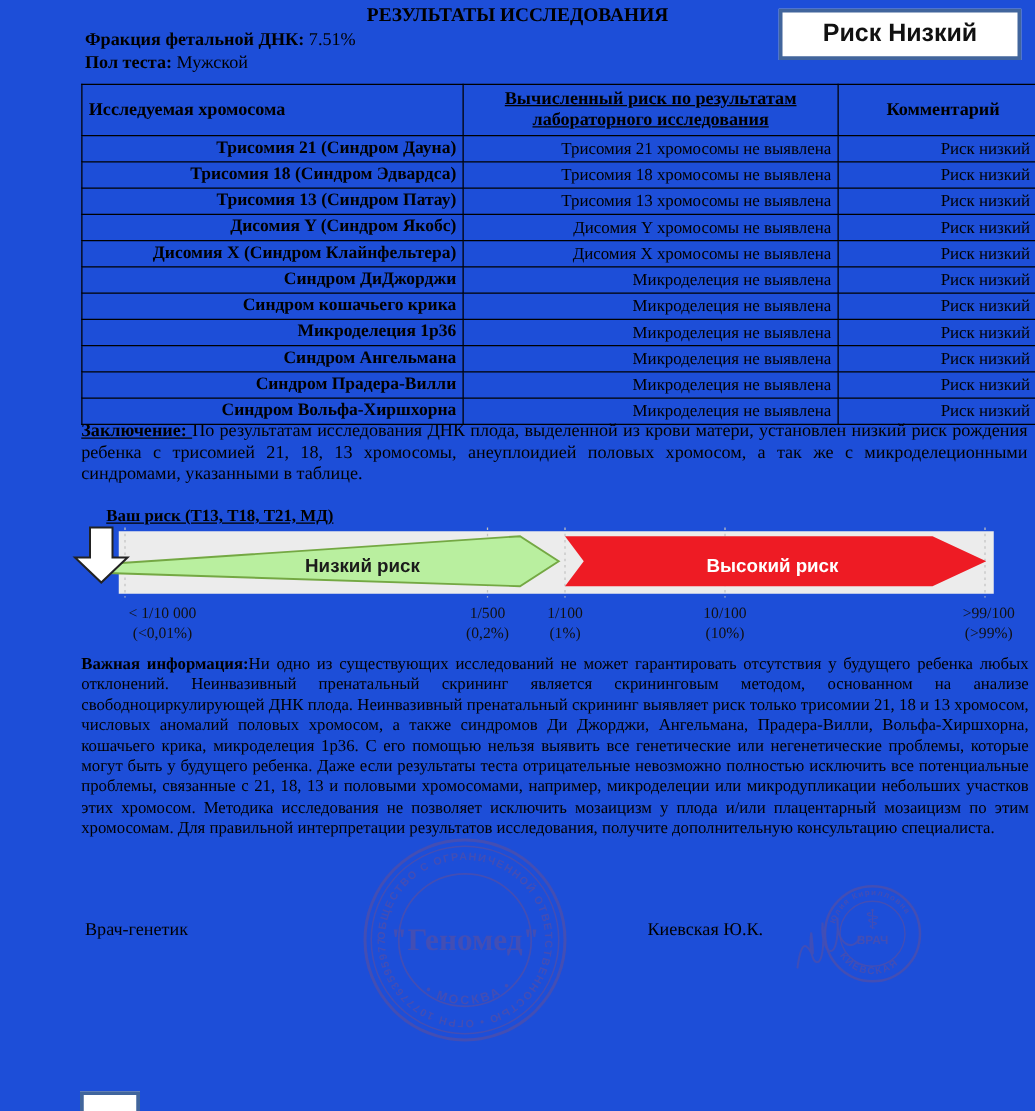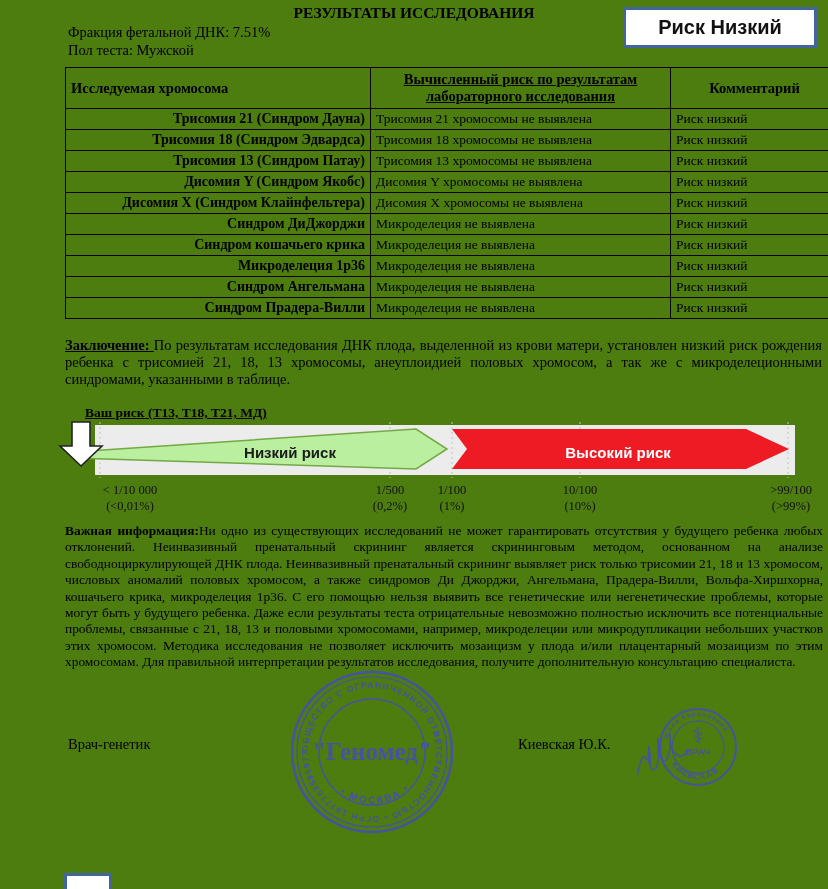--- a/index.html
+++ b/index.html
@@ -1,39 +1,39 @@
 <!DOCTYPE html>
 <html><head>
 <meta charset="utf-8">
 <style>
   html,body{margin:0;padding:0;background:#fff;}
   .page{
-    position:relative;width:828px;height:889px;background:#4d7c0f;overflow:hidden;
+    position:relative;width:828px;height:889px;background:#1d4ed8;overflow:hidden;
     font-family:"Liberation Serif","DejaVu Serif",serif;color:#000;
   }
   .abs{position:absolute;}
   .doc-title{top:4px;left:0;width:828px;text-align:center;font-weight:bold;font-size:15.5px;}
   .meta-line1{top:24px;left:68px;font-size:14.5px;}
   .meta-line2{top:42px;left:68px;font-size:14.5px;}
-  .meta-line1 b,.meta-line2 b{font-weight:normal;}
+  .meta-line1 b,.meta-line2 b{font-weight:bold;}
   .risk-badge{
     top:7px;left:623px;width:188px;height:35px;border:3px solid #41659c;background:#fff;
     display:flex;align-items:center;justify-content:center;
     font-family:"Liberation Sans","DejaVu Sans",sans-serif;font-weight:bold;font-size:20px;color:#111;
   }
   .results-table{top:67px;left:65px;}
   table{border-collapse:collapse;width:755px;table-layout:fixed;}
   th,td{border:1.6px solid #000;padding:1px 5px;overflow:hidden;}
   th{font-size:14.5px;font-weight:bold;vertical-align:middle;padding:3px 5px;}
   th.col-chromosome{width:294px;text-align:left;}
   th.col-risk{width:289px;text-align:center;text-decoration:underline;}
   th.col-comment{width:139px;text-align:center;padding-left:14px;}
   td{height:18px;font-size:13.5px;vertical-align:middle;}
   td:first-child{font-weight:bold;font-size:14px;text-align:right;}
-  td:nth-child(2),td:nth-child(3){text-align:left;}
+  td:nth-child(2),td:nth-child(3){text-align:right;}
   .conclusion{top:337px;left:65px;width:757px;font-size:14.5px;line-height:17px;
     text-align:justify;-moz-text-align-last:left;text-align-last:left;}
   .conclusion b{font-weight:bold;text-decoration:underline;}
   .your-risk{top:405px;left:85px;font-size:13.5px;font-weight:bold;text-decoration:underline;}
   .scale-svg{top:420px;left:0;}
   .important{top:523px;left:65px;width:758px;font-size:13.4px;line-height:16.4px;
     text-align:justify;-moz-text-align-last:left;text-align-last:left;}
   .important b{font-weight:bold;}
   .doctor-pos{top:736px;left:68px;font-size:14.5px;}
   .doctor-name{top:736px;left:518px;font-size:14.5px;}
@@ -108,20 +108,25 @@
             <td>Микроделеция не выявлена</td>
             <td>Риск низкий</td>
           </tr>
         <tr>
             <td>Синдром Ангельмана</td>
             <td>Микроделеция не выявлена</td>
             <td>Риск низкий</td>
           </tr>
         <tr>
             <td>Синдром Прадера-Вилли</td>
+            <td>Микроделеция не выявлена</td>
+            <td>Риск низкий</td>
+          </tr>
+        <tr>
+            <td>Синдром Вольфа-Хиршхорна</td>
             <td>Микроделеция не выявлена</td>
             <td>Риск низкий</td>
           </tr>
       </tbody>
     </table>
   </div>
 
   <div class="abs conclusion">
     <b>Заключение: </b><span>По результатам исследования ДНК плода, выделенной из крови матери, установлен низкий риск рождения ребенка с трисомией 21, 18, 13 хромосомы, анеуплоидией половых хромосом, а так же с микроделеционными синдромами, указанными в таблице.</span>
   </div>

